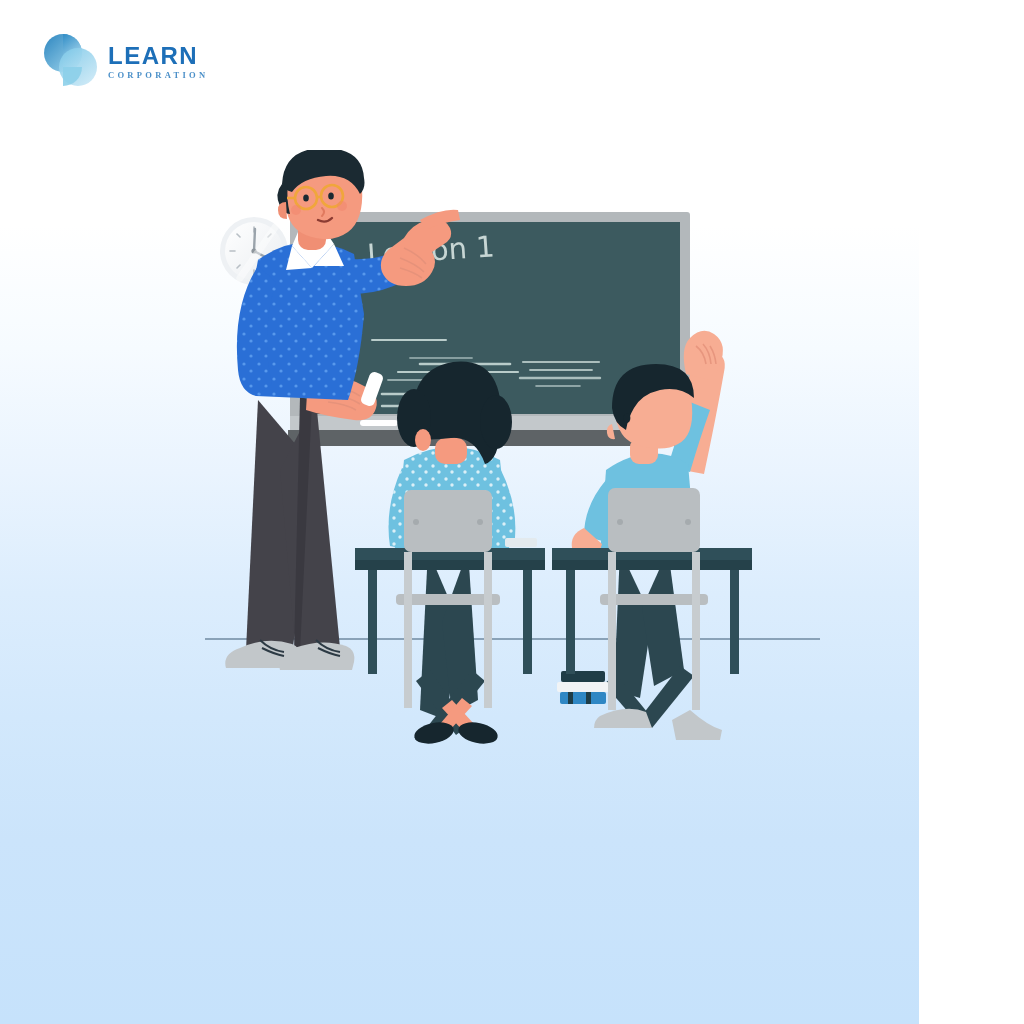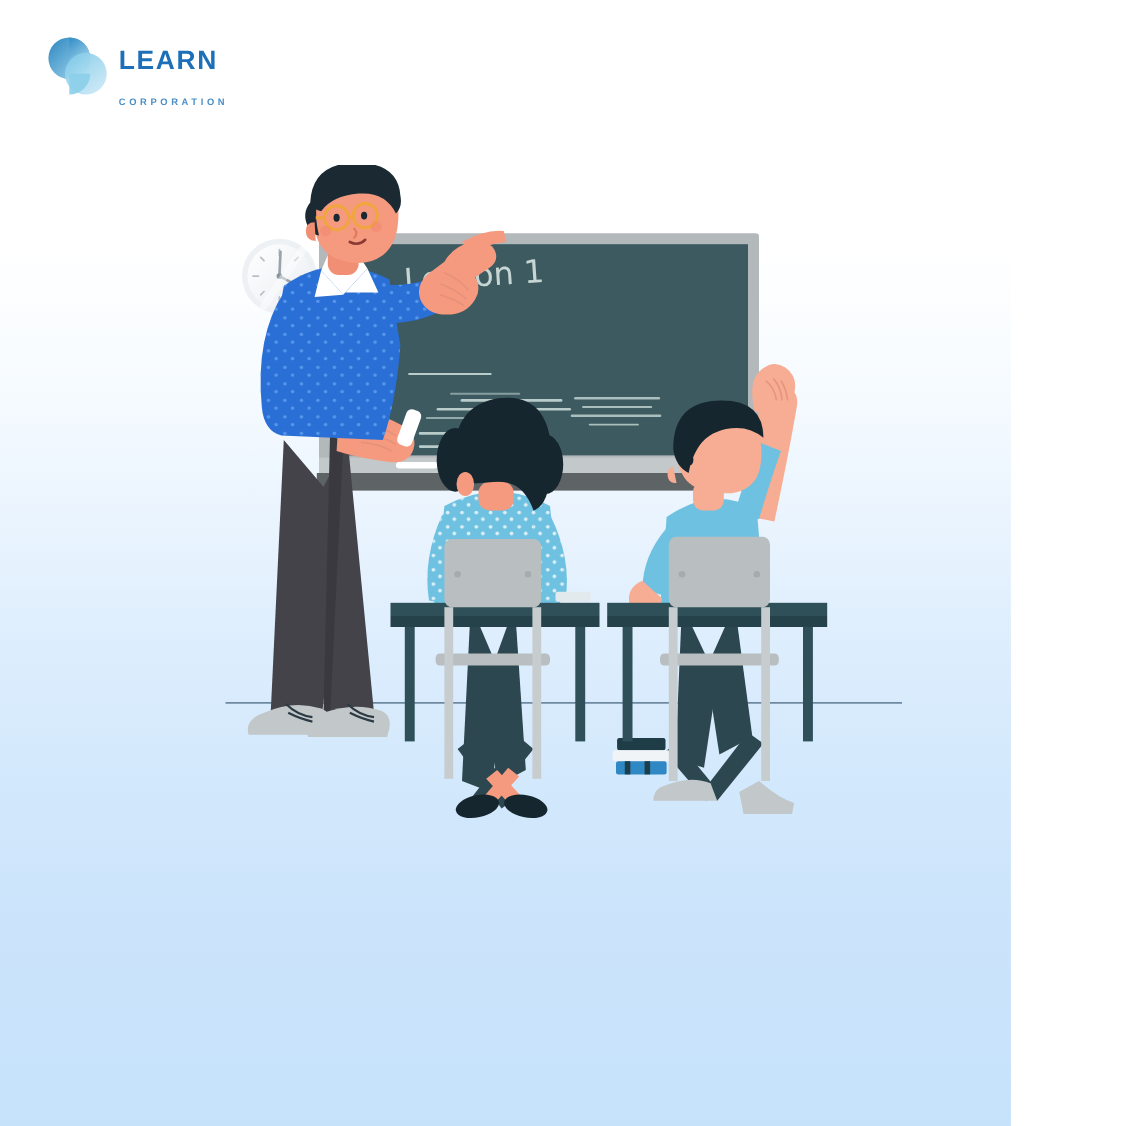--- a/index.html
+++ b/index.html
@@ -26,23 +26,23 @@
   
   #logo{position:absolute;left:42px;top:30px;width:200px;height:62px;}
   #logo .mark{position:absolute;left:0;top:0;width:60px;height:60px;}
   #logo .wordmark{position:absolute;left:66px;top:14px;}
   #logo .learn{
     font-family:"Liberation Sans", sans-serif;
     font-weight:bold;font-size:24px;letter-spacing:1.5px;
     color:#1d6fb8;line-height:1;
   }
   #logo .corp{
-    font-family:Liberation Sans, sans-serif;
+    font-family:Liberation Serif, serif;
     font-weight:bold;font-size:8.5px;letter-spacing:3.3px;
-    color:#4a8fc8;line-height:1;margin-top:20px;
+    color:#4a8fc8;line-height:1;margin-top:3px;
   }
 
   
   #scene{position:absolute;left:0;top:150px;width:1024px;height:640px;}
 
   
   #headline{
     position:absolute;left:0;top:778px;width:1024px;
     text-align:center;
     font-family:"Liberation Sans", sans-serif;

